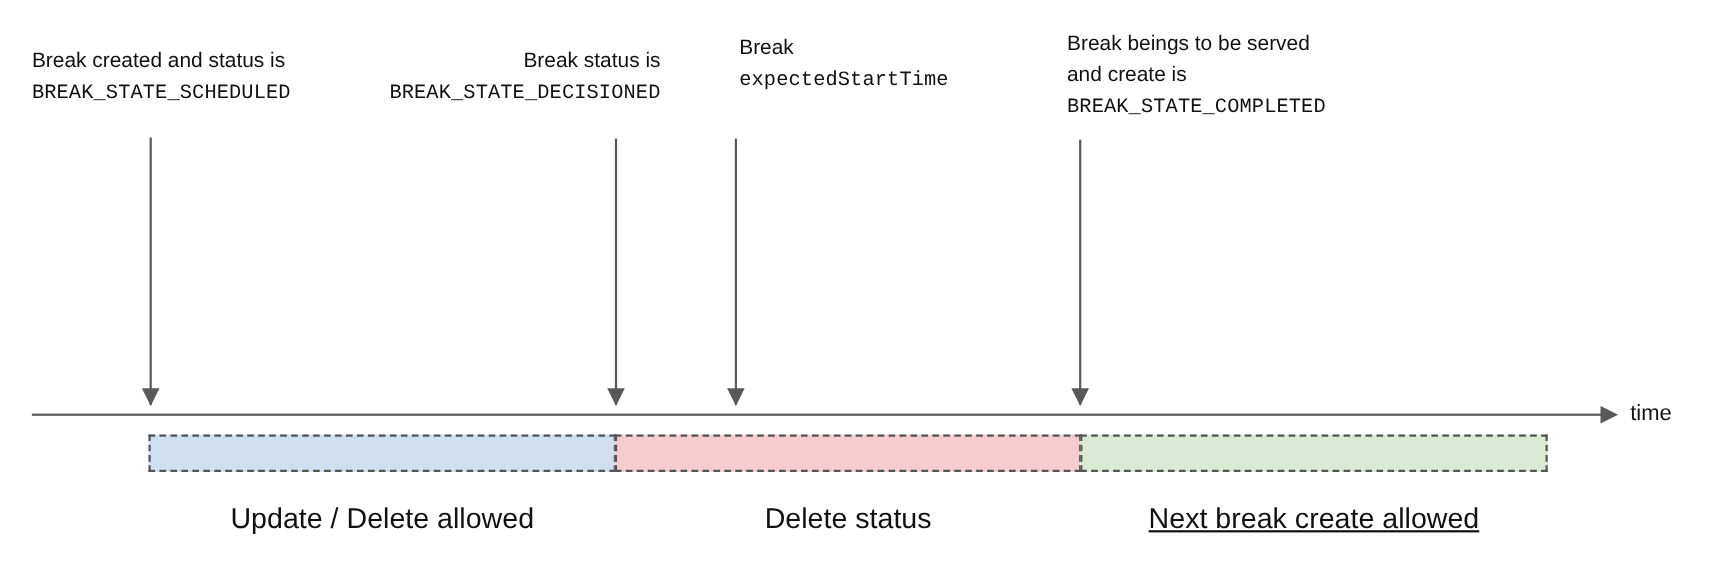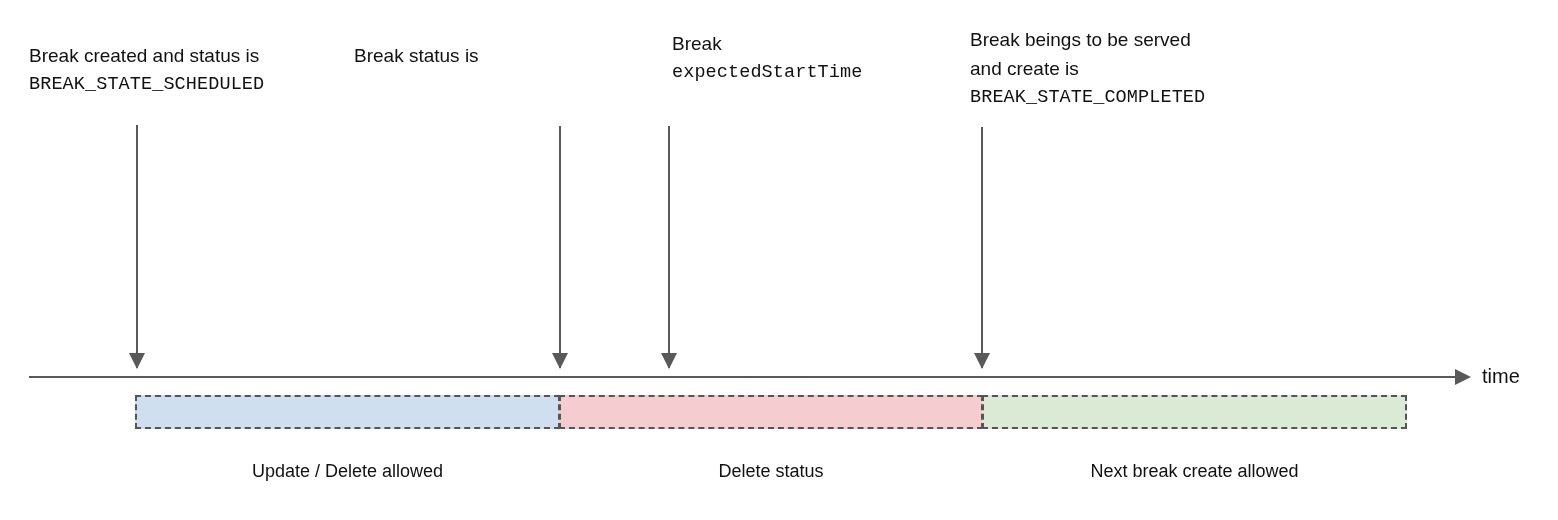--- a/index.html
+++ b/index.html
@@ -116,43 +116,44 @@
     box-sizing: border-box;
   }
   #bar-scheduled  { left: 135px; width: 425px; background: #cfdff0; }
   #bar-decisioned { left: 559px; width: 424px; background: #f5cdd0; border-left-style: dashed; }
   #bar-completed  { left: 982px; width: 425px; background: #dbead4; }
 
   
   .phase-caption {
     position: absolute;
     top: 458px;
-    font-size: 18px;
+    font-size: 26px;
     line-height: 26px;
     color: #111111;
     text-align: center;
     font-family: "Liberation Sans", sans-serif;
     white-space: nowrap;
   }
   #caption-1 { left: 135px; width: 425px; }
   #caption-2 { left: 559px; width: 424px; }
-  #caption-3 { left: 982px; width: 425px; }
+  #caption-3 { left: 982px; width: 425px; text-decoration: underline; }
 </style>
 </head>
 <body>
 
 <div id="diagram">
 
   <div class="annotation" id="ann-1">
     <span class="ann-line plain">Break created and status is</span>
     <span class="ann-line mono">BREAK_STATE_SCHEDULED</span>
   </div>
 
   <div class="annotation" id="ann-2">
     <span class="ann-line plain">Break status is</span>
+    <span class="ann-line mono">BREAK_STATE_DECISIONED</span>
   </div>
 
   <div class="annotation" id="ann-3">
     <span class="ann-line plain">Break</span>
     <span class="ann-line mono">expectedStartTime</span>
   </div>
 
   <div class="annotation" id="ann-4">
     <span class="ann-line plain">Break beings to be served</span>
     <span class="ann-line plain">and create is</span>

